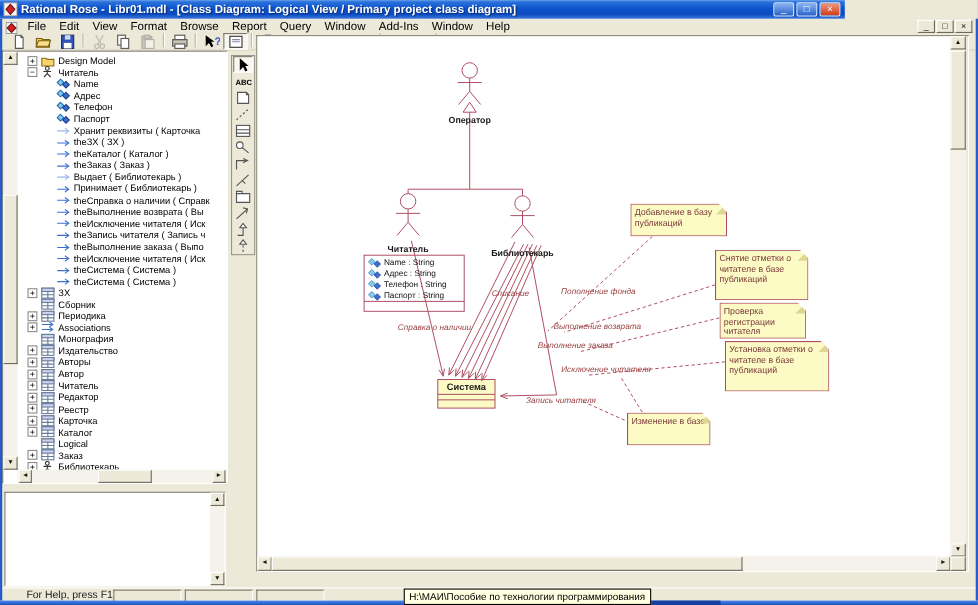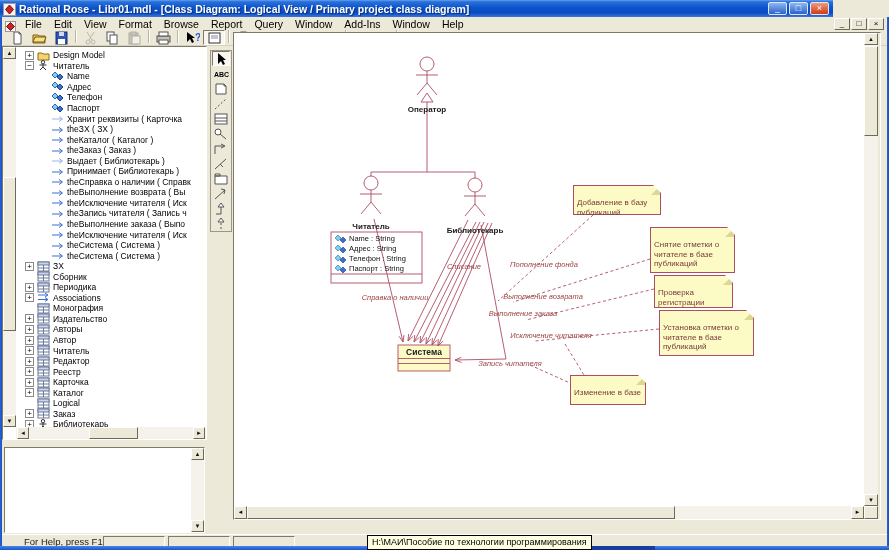--- a/index.html
+++ b/index.html
@@ -2,21 +2,21 @@
 <html><head>
 <meta charset="utf-8">
 <style>
   html,body{margin:0;padding:0;background:#555;}
   #app{position:relative;width:889px;height:550px;overflow:hidden;background:#ece9d8;
        font-family:"Liberation Sans",sans-serif;-webkit-font-smoothing:none;}
   
   .frame-l,.frame-r{position:absolute;top:17px;bottom:4px;width:2px;background:linear-gradient(90deg,#2a63d4,#1b4fc0);z-index:5;}
   .frame-l{left:0}.frame-r{right:0}
   
-  .titlebar{position:absolute;left:0;top:0;width:833px;height:17px;display:flex;align-items:center;
+  .titlebar{position:absolute;left:0;top:0;width:768px;height:17px;display:flex;align-items:center;
     background:linear-gradient(180deg,#6ba1e8 0%,#2a72dc 10%,#0d53cc 45%,#0a4ac0 75%,#3a77dd 100%);color:#fff;z-index:6;}
   .app-ico{width:13px;height:13px;margin:0 3px 0 3px;flex:none}
   .title-text{font-size:10.5px;font-weight:bold;white-space:nowrap;text-shadow:1px 1px 1px #0a2f77;}
   .cap-btns{position:absolute;right:4px;top:2px;display:flex;gap:2px;}
   .cap-btn{width:19px;height:13px;border-radius:2px;border:1px solid #dce6f8;box-sizing:border-box;
     color:#fff;font-size:9px;line-height:10px;text-align:center;background:linear-gradient(#8db6f2,#2a62c8);}
   .cap-btn.close{background:linear-gradient(#f09a7c,#cf3a17);}
   
   .menubar{position:absolute;left:2px;top:17px;width:885px;height:13px;display:flex;align-items:center;background:#ece9d8;z-index:4;}
   .mdi-ico{width:11px;height:11px;margin:0 3px;flex:none}
@@ -51,21 +51,21 @@
   
   .palette{position:absolute;left:208px;top:46px;width:25px;height:488px;background:#ece9d8;}
   .pstack{margin:4px auto 0 auto;width:20px;border:1px solid #9a968a;background:#ece9d8;}
   .ptool{width:18px;height:15px;margin:0 auto;display:flex;align-items:center;justify-content:center;}
   .ptool.pressed{border:1px solid;border-color:#7e7a6a #fff #fff #7e7a6a;background:#f8f7f1;box-sizing:border-box;}
   
   .canvas{position:absolute;left:233px;top:32px;width:648px;height:488px;background:#ece9d8;
     border:1px solid;border-color:#7e7a6a #fff #fff #7e7a6a;box-sizing:border-box;}
   .paper{position:absolute;left:0;top:0;width:630px;height:473px;background:#fff;overflow:hidden;}
   .note{position:absolute;background:#fcfac5;border:1px solid #ad4d63;color:#7b3a3a;font-size:8px;
-    line-height:9.6px;padding:12px 3px;box-sizing:border-box;
+    line-height:9.6px;padding:2px 3px;box-sizing:border-box;
     clip-path:polygon(0 0,calc(100% - 8px) 0,100% 8px,100% 100%,0 100%);}
   .note .fold{position:absolute;top:0;right:0;width:0;height:0;border-style:solid;
     border-width:0 0 9px 9px;border-color:transparent transparent #ddd694 transparent;}
   
   .statusbar{position:absolute;left:2px;top:534px;width:885px;height:12px;background:#ece9d8;
     border-top:1px solid #fff;display:flex;align-items:center;font-size:9.5px;color:#222;}
   .status-text{margin-left:22px;white-space:nowrap;}
   .pane{width:60px;height:9px;border:1px solid;border-color:#7e7a6a #fff #fff #7e7a6a;margin-right:3px;}
   .pane:first-of-type{margin-left:auto;}
   .tooltip{position:absolute;left:367px;top:535px;height:13px;background:#ffffe1;border:1px solid #000;

